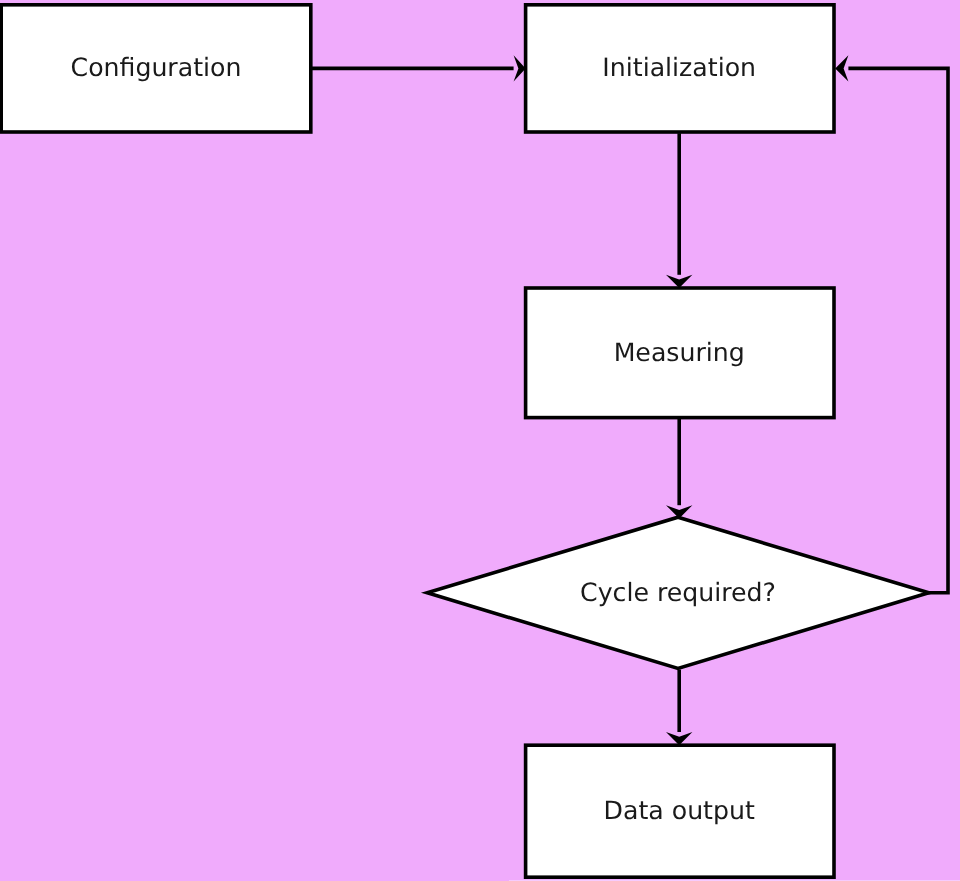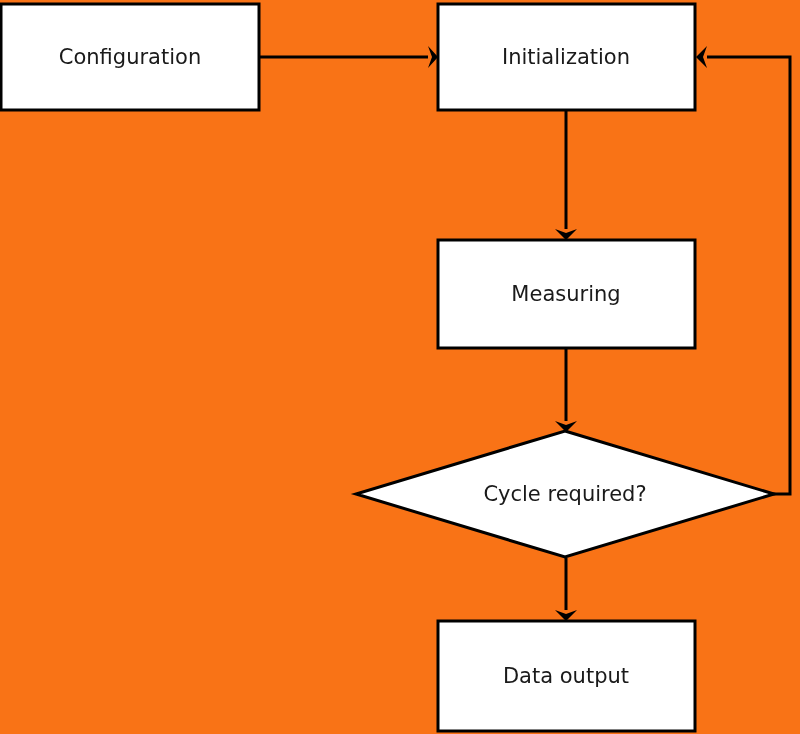--- a/index.html
+++ b/index.html
@@ -8,21 +8,21 @@
     padding: 0;
     background: #ffffff;
   }
   body {
     font-family: "DejaVu Sans", sans-serif;
   }
   #canvas {
     position: relative;
     width: 800px;
     height: 734px;
-    background: #f97316;
+    background: #f0abfc;
     overflow: hidden;
   }
   #flow-svg {
     position: absolute;
     left: 0;
     top: 0;
     width: 800px;
     height: 734px;
     display: block;
   }

